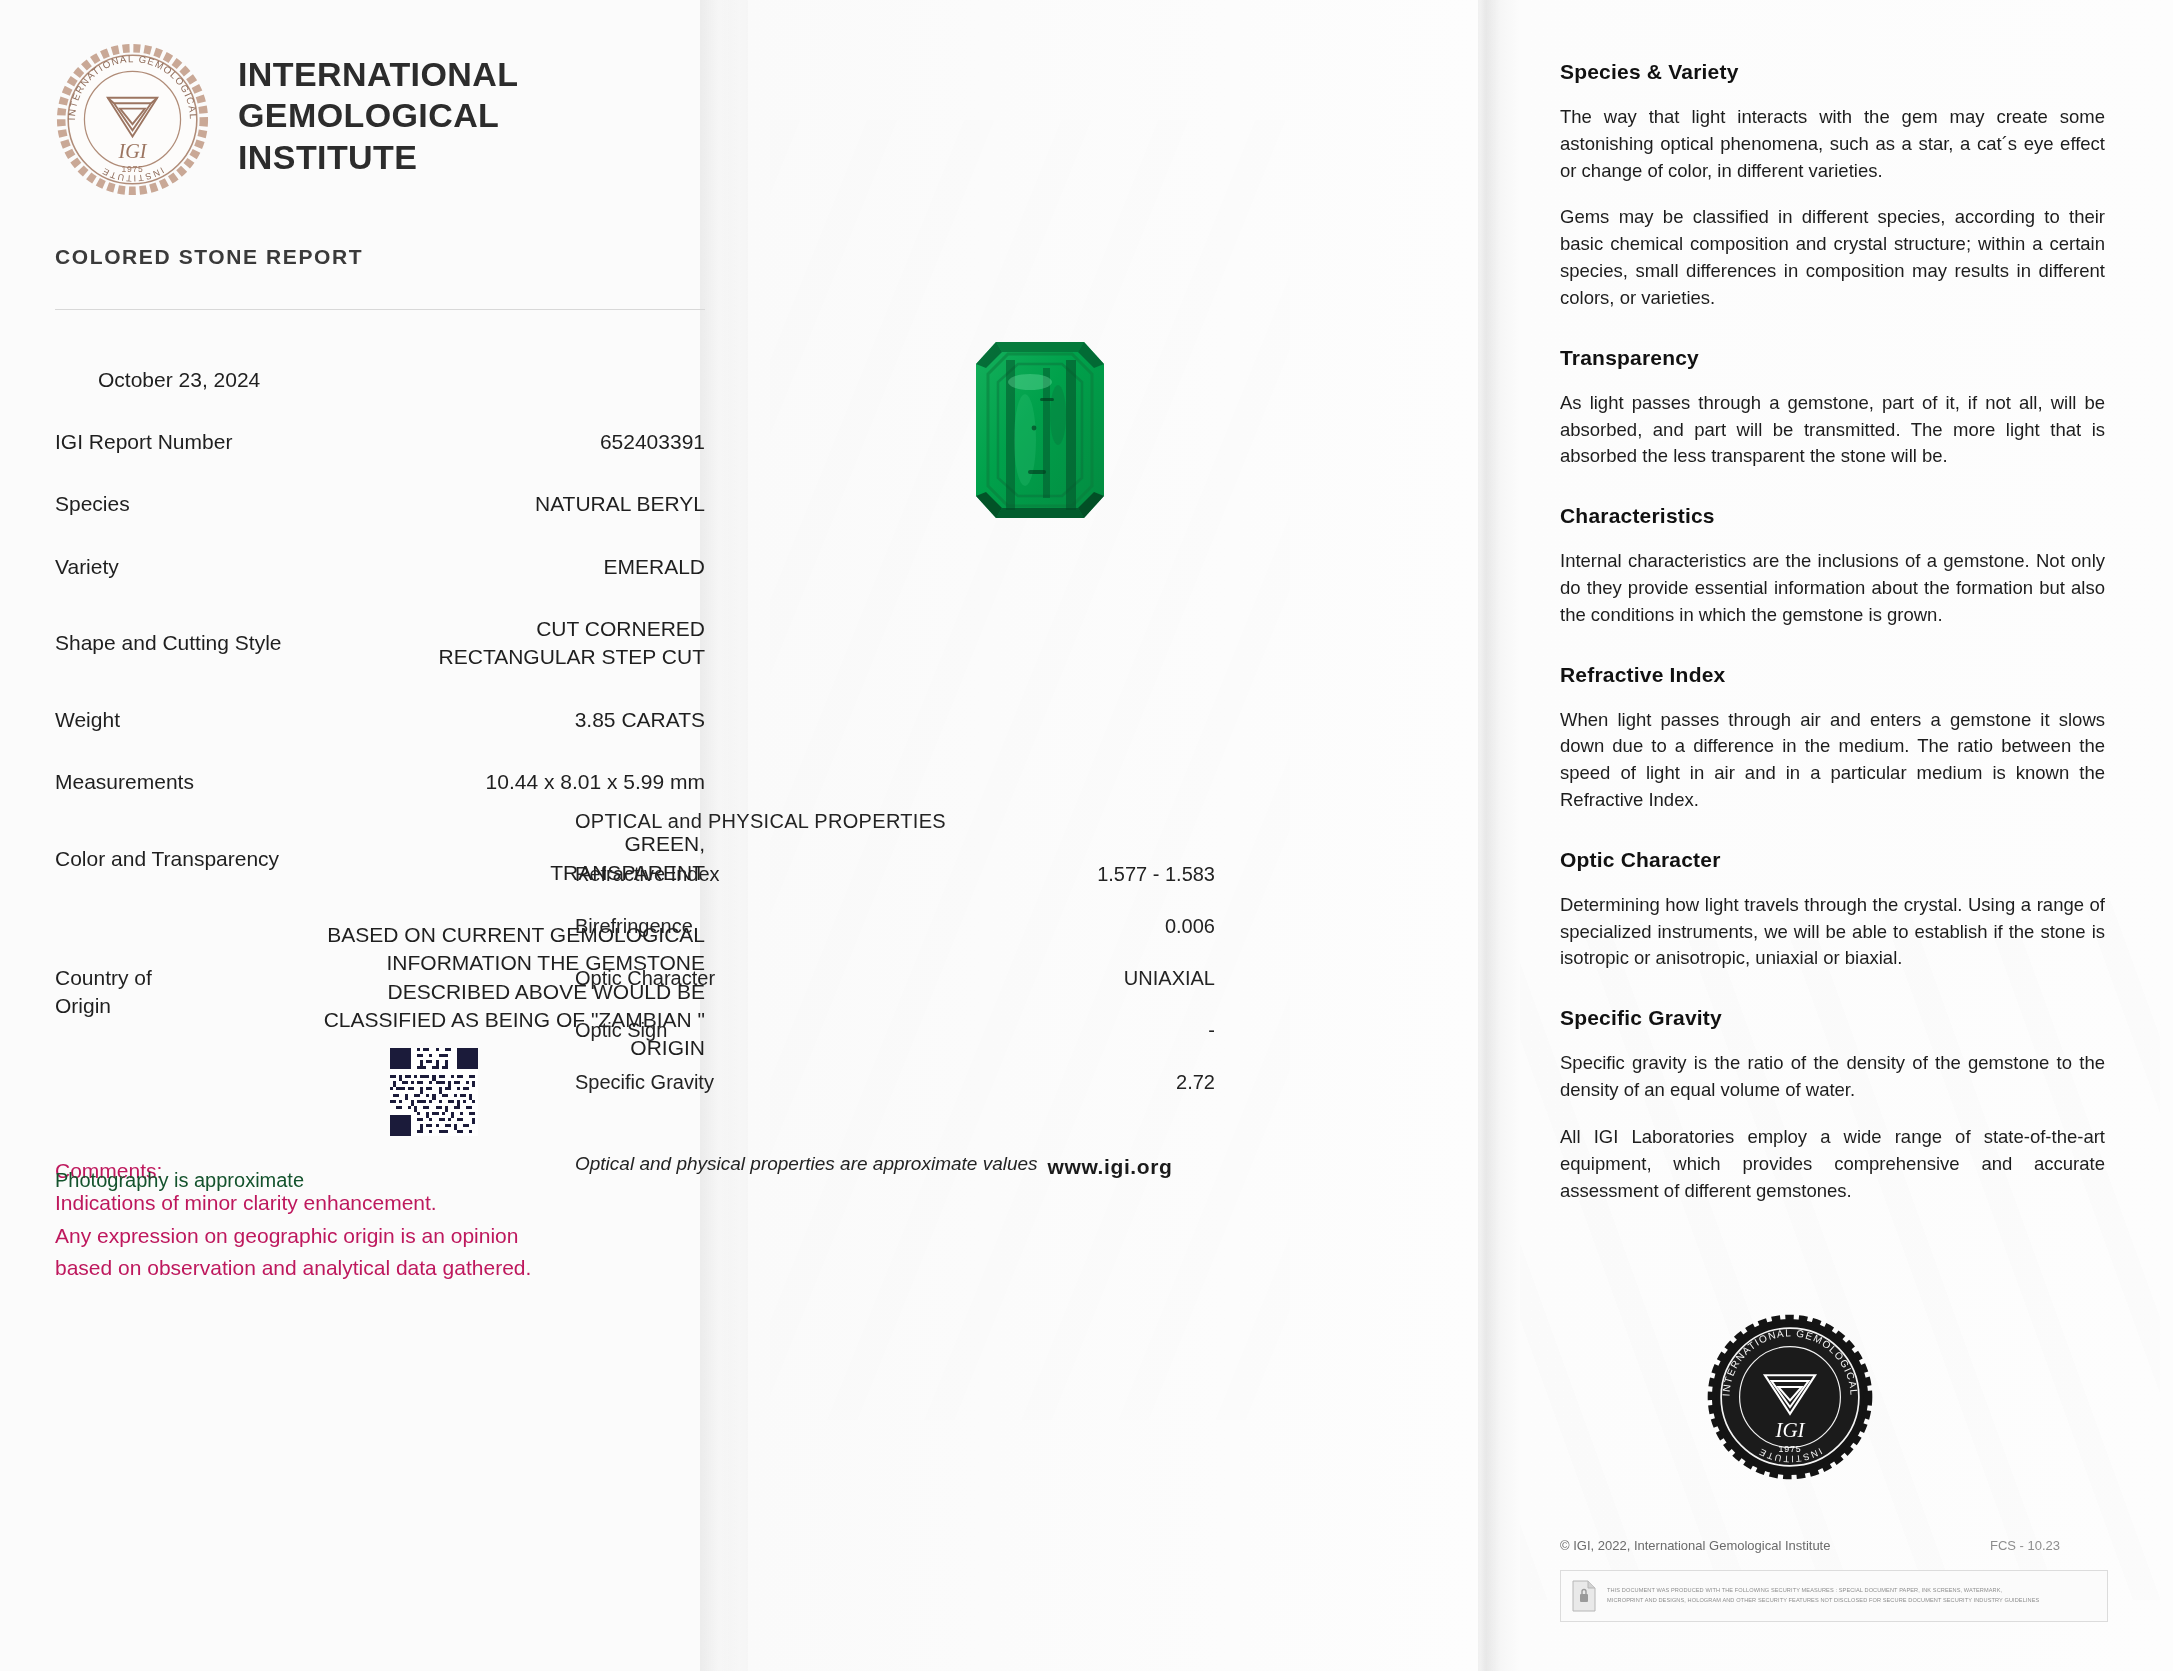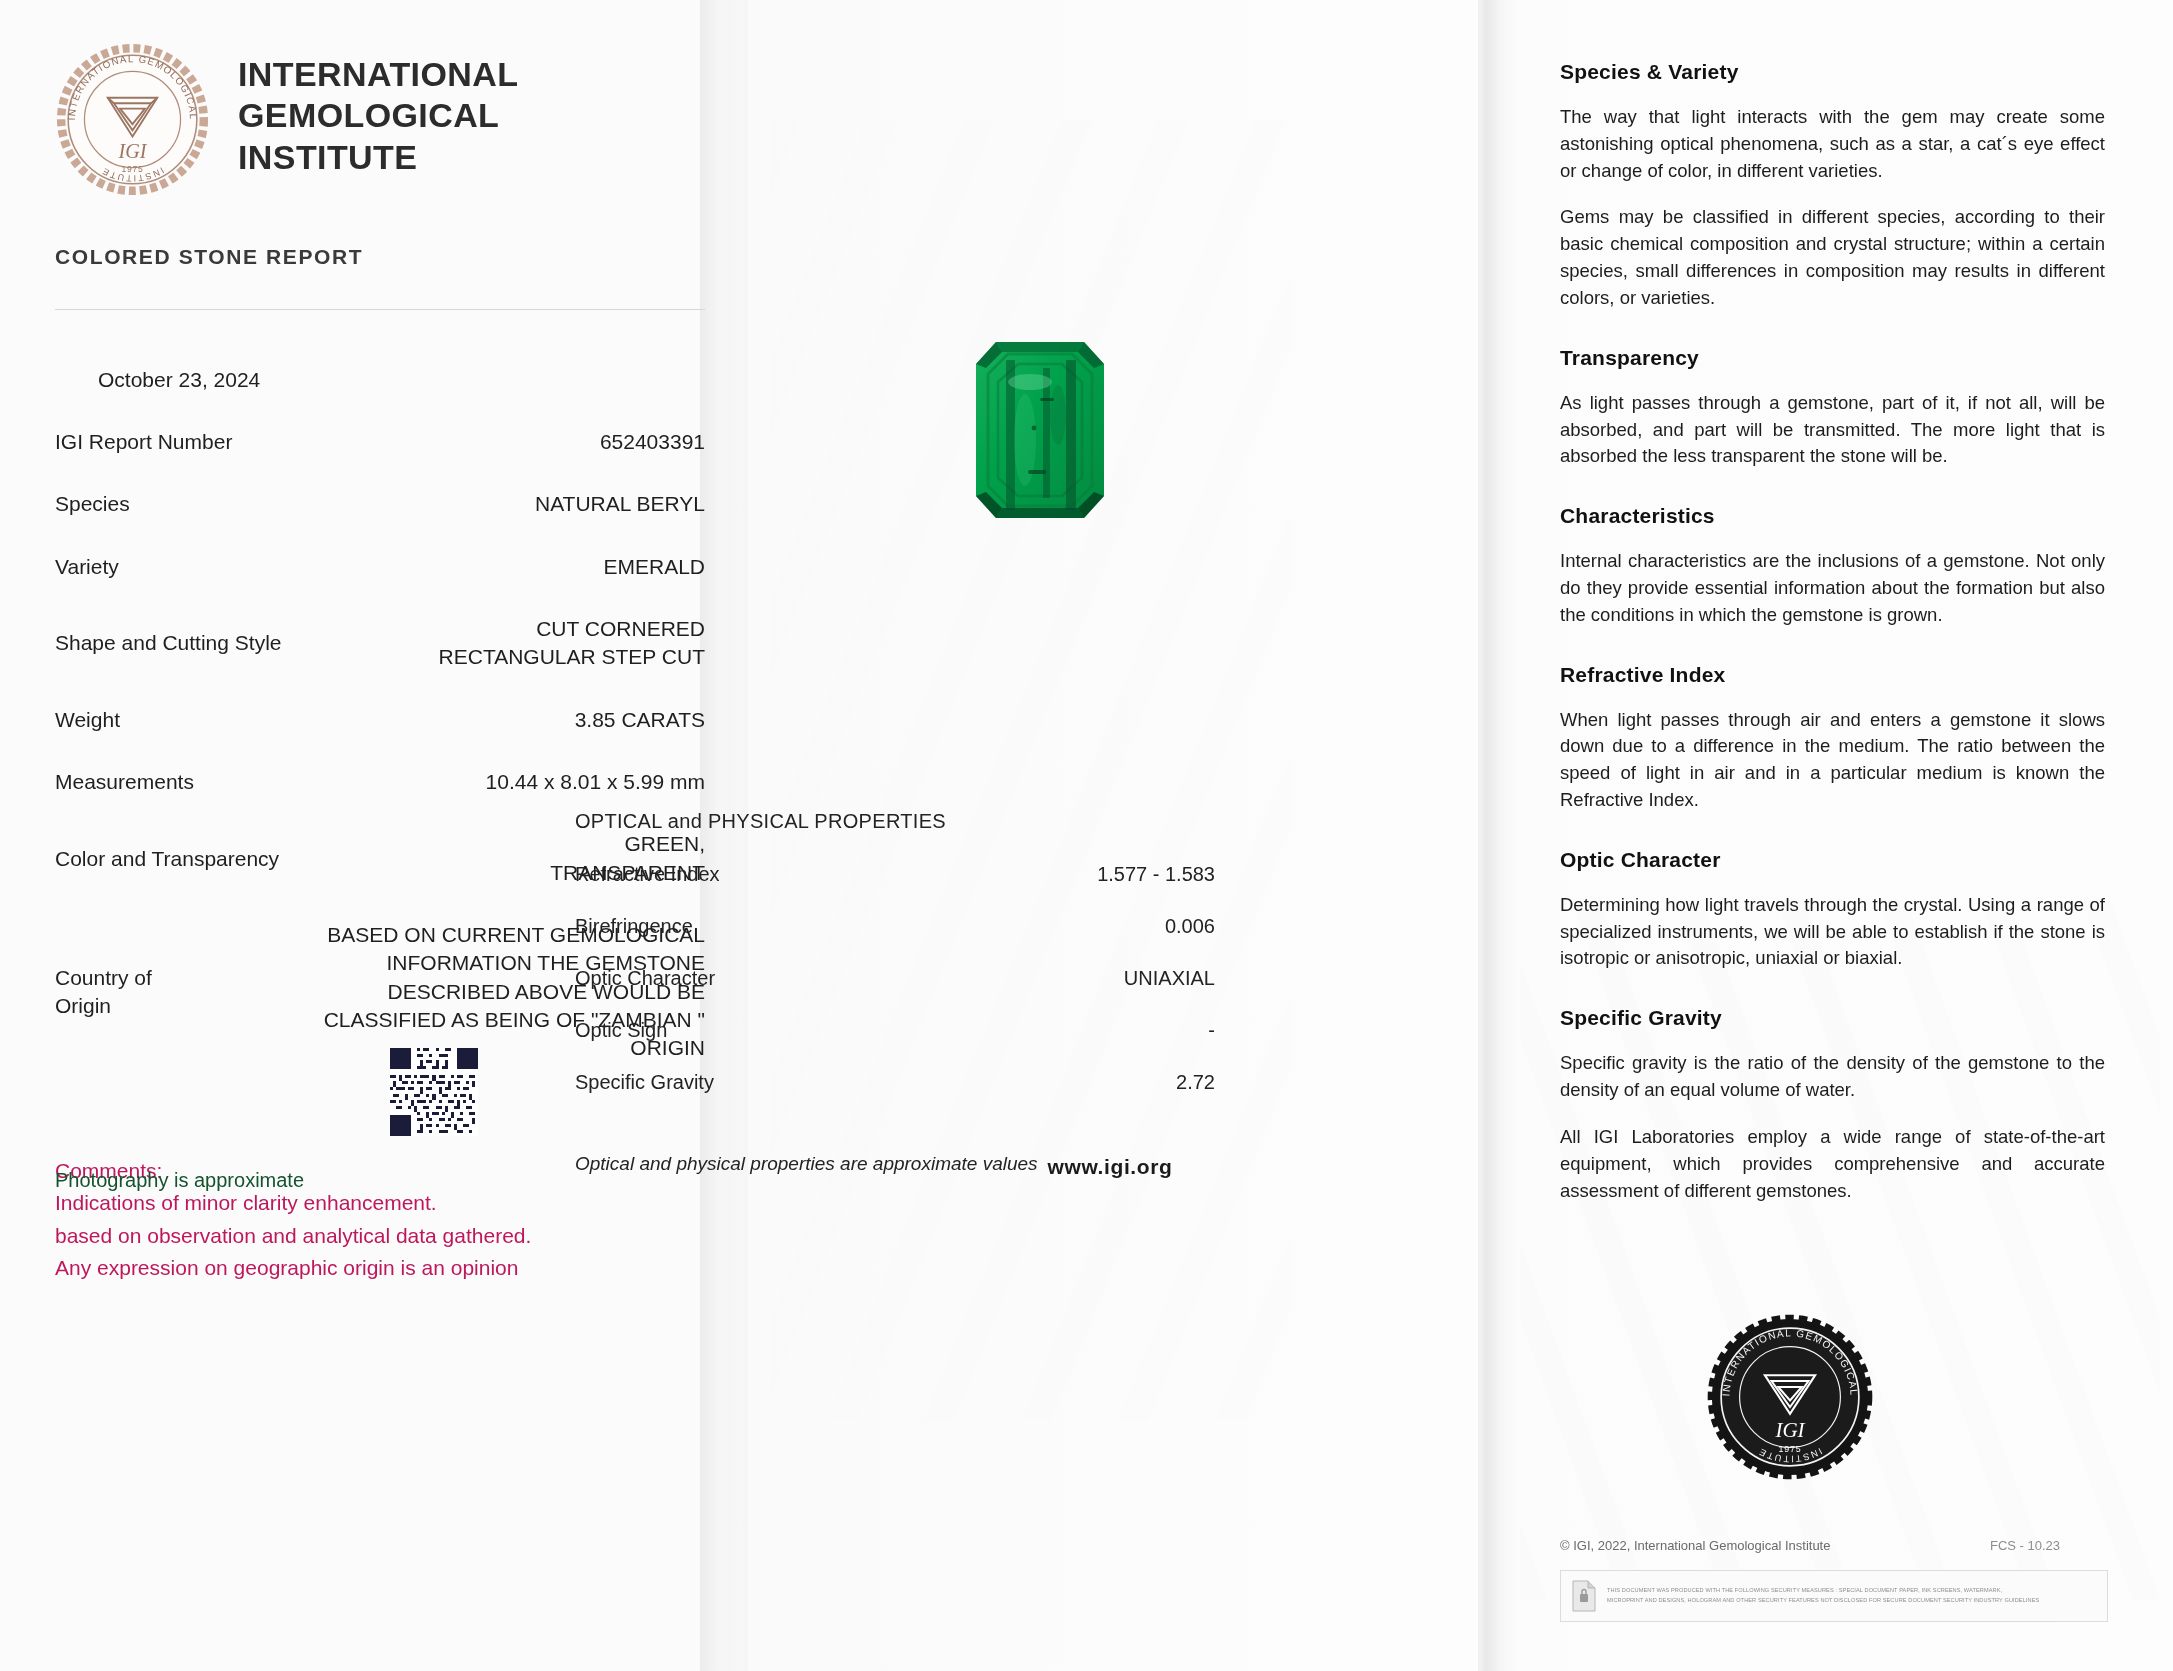--- a/index.html
+++ b/index.html
@@ -210,22 +210,22 @@
 DESCRIBED ABOVE WOULD BE
 CLASSIFIED AS BEING OF "ZAMBIAN "
 ORIGIN</div>
         </div>
       </div>
   </div>
 
   <div class="comments">
     <div class="ln">Comments:</div>
     <div class="ln">Indications of minor clarity enhancement.</div>
+    <div class="ln">Any expression on geographic origin is an opinion</div>
     <div class="ln">based on observation and analytical data gathered.</div>
-    <div class="ln">Any expression on geographic origin is an opinion</div>
   </div>
 
   <div class="qr">
     <svg viewBox="0 0 29 29" width="88" height="88" shape-rendering="crispEdges">
       <rect width="29" height="29" fill="#ffffff"></rect>
       <g fill="#1b1b3a">
         <path d="M0,0h7v7h-7z M1,1h5v5h-5z M2,2h3v3h-3z"></path>
         <path d="M22,0h7v7h-7z M23,1h5v5h-5z M24,2h3v3h-3z"></path>
         <path d="M0,22h7v7h-7z M1,23h5v5h-5z M2,24h3v3h-3z"></path>
         <rect x="9" y="0" width="1" height="1"></rect>

